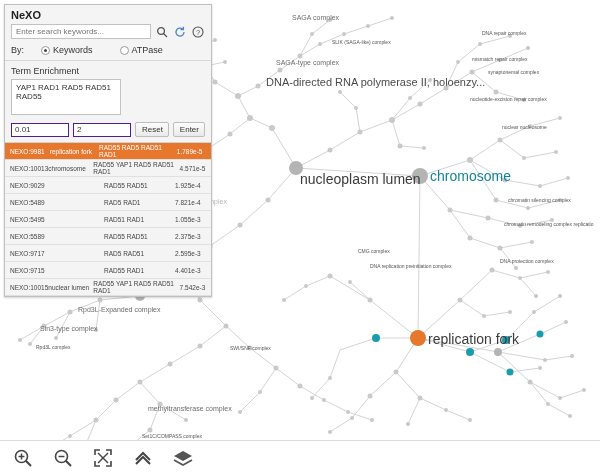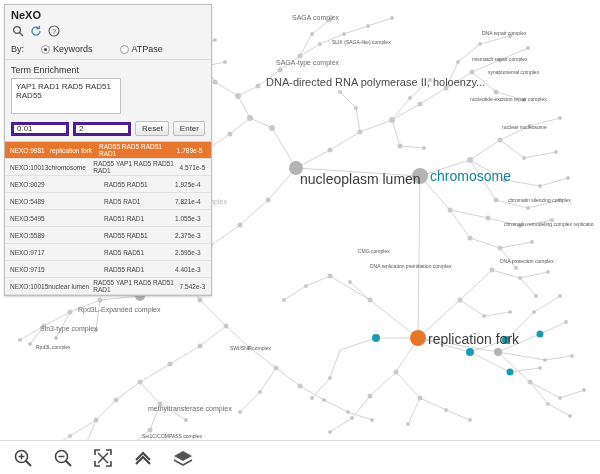--- a/index.html
+++ b/index.html
@@ -152,21 +152,21 @@
     resize: none;
   }
   .param-row {
     display: flex;
     align-items: center;
     gap: 4px;
     padding: 0 6px 5px 6px;
   }
   .param-input {
     height: 14px;
-    border: 3px solid #4c1d95;
+    border: 1px solid #4c1d95;
     background: #fff;
     font-size: 8px;
     color: #333;
     padding: 0 3px;
     box-sizing: border-box;
     font-family: "Liberation Sans", sans-serif;
   }
   #pval-input { width: 58px; }
   #count-input { width: 58px; flex: 1 1 auto; }
   .btn {
@@ -468,20 +468,21 @@
     <div class="net-label" style="left:230px; top:345px;">SWI/SNF complex</div>
     <div class="net-label" style="left:36px;  top:344px;">Rpd3L complex</div>
     <div class="net-label sm" style="left:148px; top:405px;">methyltransferase complex</div>
     <div class="net-label" style="left:142px; top:433px;">Set1C/COMPASS complex</div>
   </div>
 
   <div id="panel">
     <div id="panel-title">NeXO</div>
 
     <div class="search-row">
+      <input id="search-input" type="text" placeholder="Enter search keywords..." style="">
       <div class="icon-btn">
         <svg width="12" height="12" viewBox="0 0 12 12">
           <circle cx="5" cy="5" r="3.4" fill="none" stroke="#555" stroke-width="1.3"></circle>
           <line x1="7.5" y1="7.5" x2="11" y2="11" stroke="#555" stroke-width="1.3"></line>
         </svg>
       </div>
       <div class="icon-btn">
         <svg width="12" height="12" viewBox="0 0 12 12">
           <path d="M10 6a4 4 0 1 1-1.3-2.9" fill="none" stroke="#4a86c8" stroke-width="1.3"></path>
           <path d="M9.4 0.8 L9.4 3.6 L6.6 3.6" fill="none" stroke="#4a86c8" stroke-width="1.3"></path>

